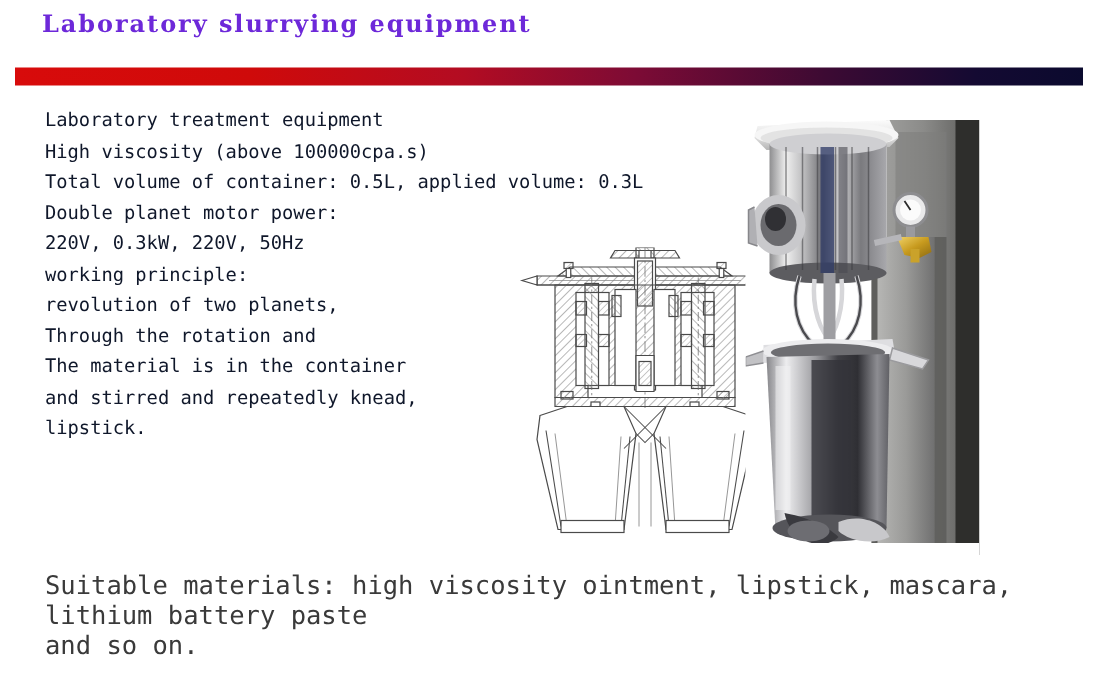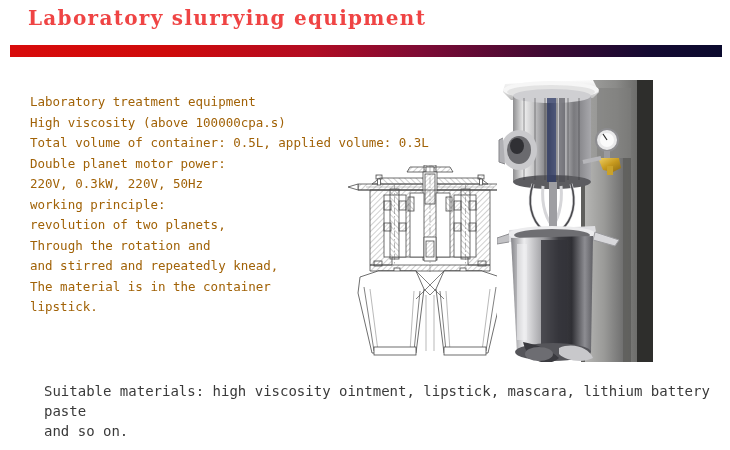--- a/index.html
+++ b/index.html
@@ -9,53 +9,52 @@
     font-family:"DejaVu Sans Mono", monospace;
     overflow:hidden;
     position:relative;
   }
   #page{position:relative;width:730px;height:450px;background:#fff;}
 
   
   .title{
     position:absolute;left:28px;top:6px;
     font-family:"DejaVu Serif", serif;
-    font-size:20px;font-weight:700;
+    font-size:16px;font-weight:700;
     letter-spacing:1.3px;
-    color:#ef4444;
+    color:#6d28d9;
     white-space:nowrap;
     text-align:right;
   }
 
   
   .rule{
     position:absolute;left:10px;top:45px;
     width:712px;height:12px;
     background:linear-gradient(to right,#d80b0b 0%,#cf0a0a 22%,#b30c22 42%,#7d0b35 58%,#3c0a33 76%,#140a32 90%,#0b0a2e 100%);
   }
 
   
   .spec{
     position:absolute;left:30px;top:70px;
     width:330px;
     font-family:"DejaVu Sans Mono", monospace;
     font-size:12.5px;
     line-height:20.5px;
-    color:#a16207;
+    color:#0f172a;
     white-space:nowrap;
-    margin-top:22px;
   }
   .spec .ln{display:block;height:20.5px;}
 
   
   .footer{
-    position:absolute;left:44px;top:381px;
+    position:absolute;left:30px;top:381px;
     width:670px;
     font-family:"DejaVu Sans Mono", monospace;
-    font-size:14px;
+    font-size:17px;
     line-height:20px;
     color:#3a3a3a;
   }
   .footer .ln{display:block;}
 
   
   .cad{
     position:absolute;left:340px;top:165px;
     width:180px;height:200px;
   }
@@ -81,22 +80,22 @@
 
   <div class="spec">
     <span class="ln">Laboratory treatment equipment</span>
     <span class="ln">High viscosity (above 100000cpa.s)</span>
     <span class="ln">Total volume of container: 0.5L, applied volume: 0.3L</span>
     <span class="ln">Double planet motor power:</span>
     <span class="ln">220V, 0.3kW, 220V, 50Hz</span>
     <span class="ln">working principle:</span>
     <span class="ln">revolution of two planets,</span>
     <span class="ln">Through the rotation and</span>
+    <span class="ln">The material is in the container</span>
     <span class="ln">and stirred and repeatedly knead,</span>
-    <span class="ln">The material is in the container</span>
     <span class="ln">lipstick.</span>
   </div>
 
   <div class="cad">
     <svg width="180" height="200" viewBox="0 0 180 200" xmlns="http://www.w3.org/2000/svg">
       <defs>
         <pattern id="hatchA" width="4" height="4" patternTransform="rotate(45)" patternUnits="userSpaceOnUse">
           <line x1="0" y1="0" x2="0" y2="4" stroke="#777" stroke-width="0.7"></line>
         </pattern>
         <pattern id="hatchB" width="4" height="4" patternTransform="rotate(-45)" patternUnits="userSpaceOnUse">

